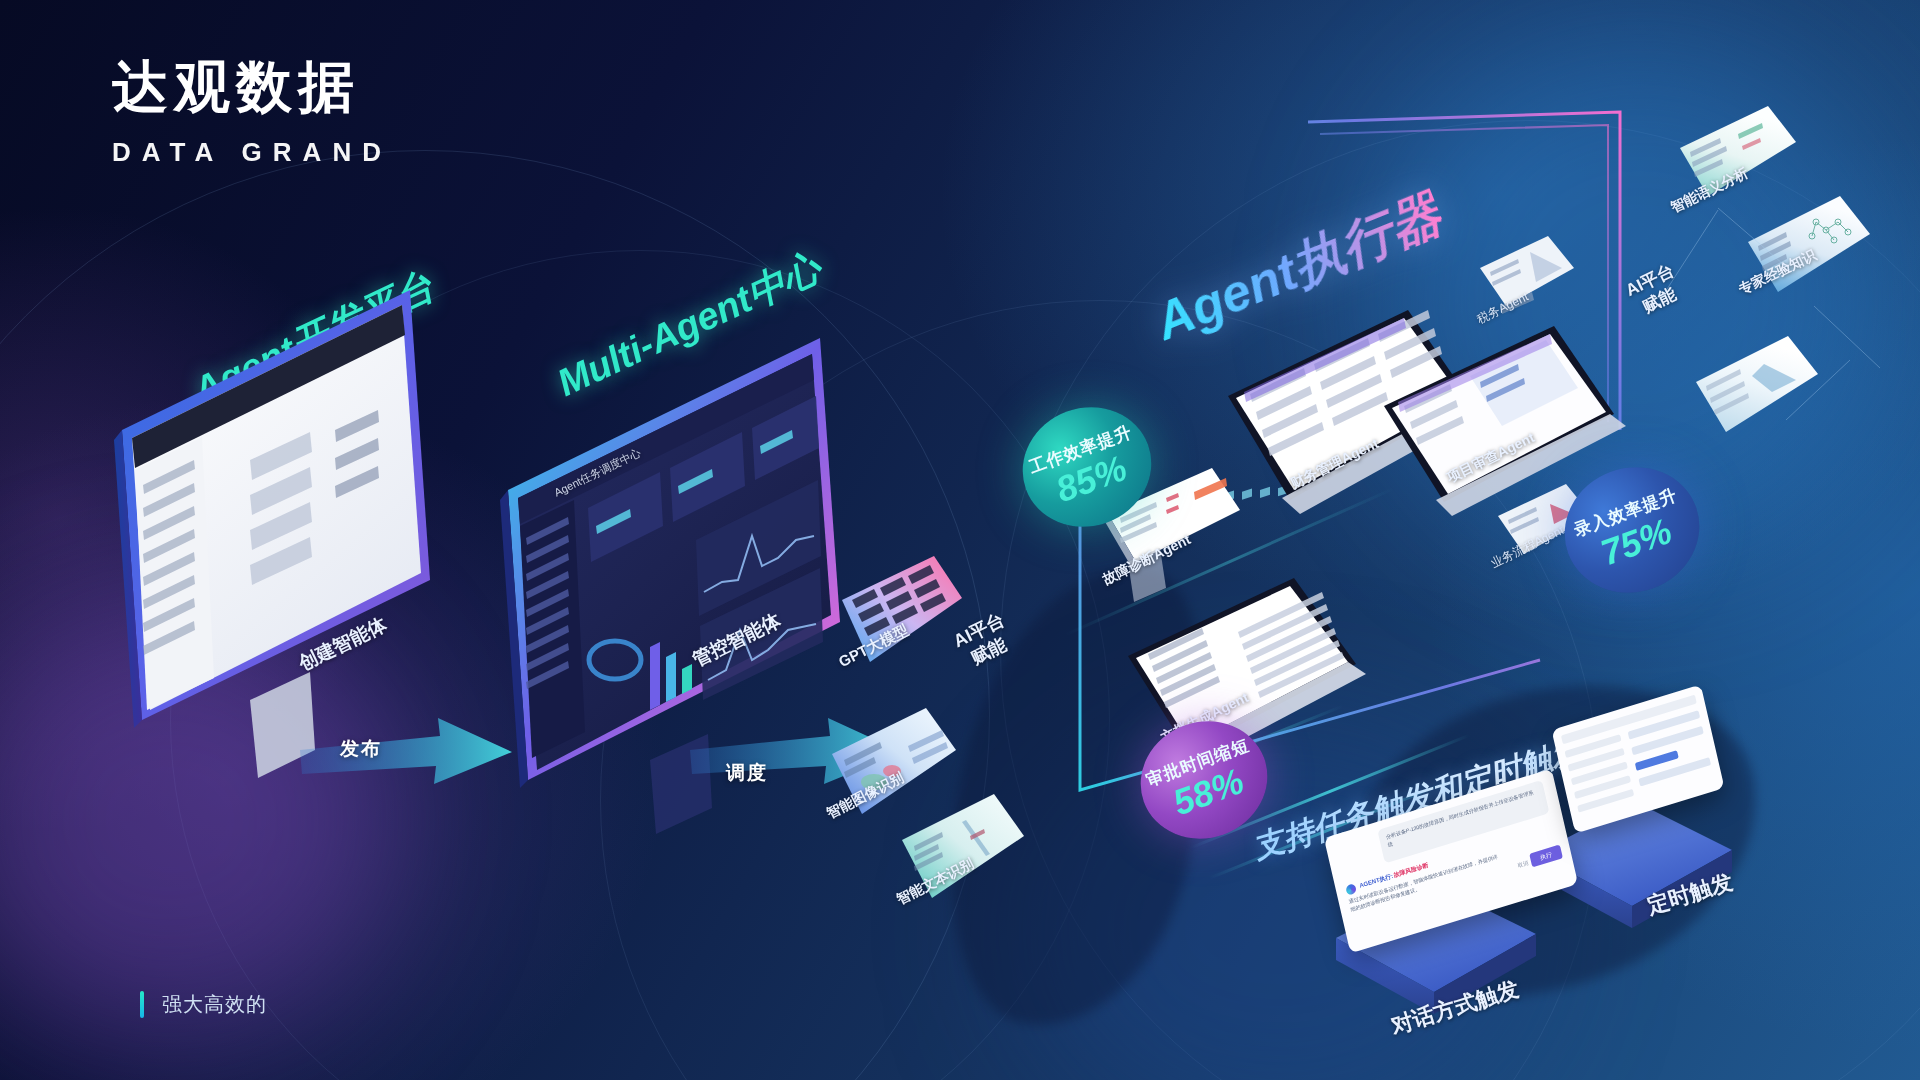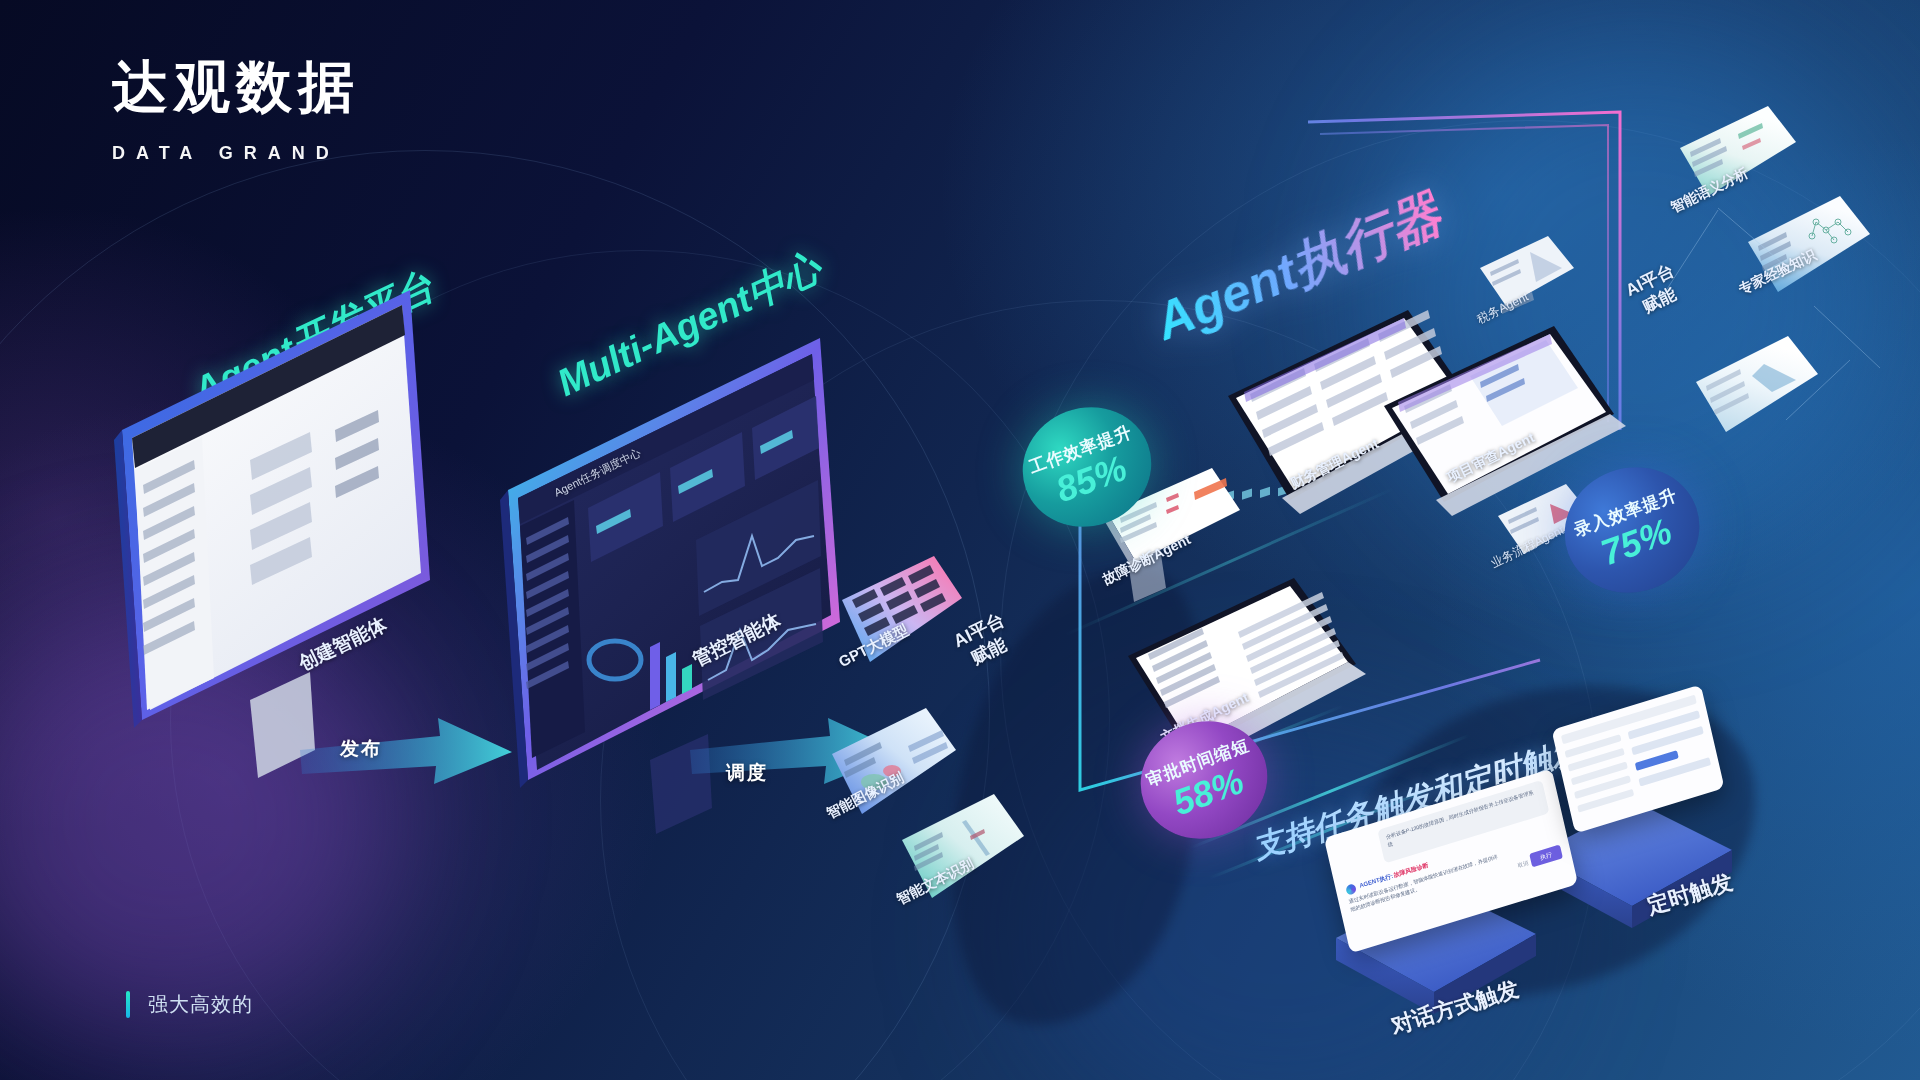--- a/index.html
+++ b/index.html
@@ -25,21 +25,21 @@
   .ring{ position:absolute; border:1px solid rgba(150,190,240,.14); border-radius:50%; }
   .ring2{ border-color:rgba(150,190,240,.10); }
   .glow-blob{ position:absolute; border-radius:50%; filter:blur(70px); }
 
   
   .swoosh{ position:absolute; background:rgba(10,22,55,.42); filter:blur(6px); }
 
   
   #logo{ position:absolute; left:112px; top:58px; color:#fff; }
   #logo .cn{ font-size:56px; font-weight:700; letter-spacing:6px; line-height:1.05; }
-  #logo .en{ font-size:18px; font-weight:600; letter-spacing:11px; margin-top:26px; opacity:.96; }
+  #logo .en{ font-size:26px; font-weight:600; letter-spacing:11px; margin-top:20px; opacity:.96; }
 
   
   .sec-title{
     position:absolute; font-weight:700; font-style:italic; white-space:nowrap;
     transform-origin:left center;
   }
   #t-dev{
     left:196px; top:368px; font-size:38px;
     color:#31e9c9; transform:rotate(-25deg);
     text-shadow:0 0 18px rgba(49,233,201,.55);
@@ -83,21 +83,21 @@
   .bubble.purple{
     background:radial-gradient(circle at 35% 28%,#c07be0 0%,#9348c4 45%,#6a2b9b 100%);
     box-shadow:0 0 46px rgba(170,90,220,.40);
   }
   .bubble.blue{
     background:radial-gradient(circle at 35% 28%,#3f79d8 0%,#2d55ad 48%,#22408c 100%);
     box-shadow:0 0 50px rgba(60,110,220,.42);
   }
 
   
-  #captions{ position:absolute; left:126px; bottom:62px; display:flex; gap:74px; }
+  #captions{ position:absolute; left:140px; bottom:62px; display:flex; gap:74px; }
   .cap-item{ display:flex; gap:18px; }
   .cap-bar{ width:4px; border-radius:2px; background:linear-gradient(180deg,#25e8c8,#17b6e8); }
   .cap-sub{ font-size:20px; color:#cfe0f2; font-weight:400; letter-spacing:1px; }
   .cap-main{ font-size:30px; color:#fff; font-weight:700; letter-spacing:2px; margin-top:10px; }
 
   .chatcard{
     position:absolute; border-radius:8px; background:#fdfdff;
     box-shadow:0 10px 26px rgba(0,0,0,.35); overflow:hidden;
   }
 

